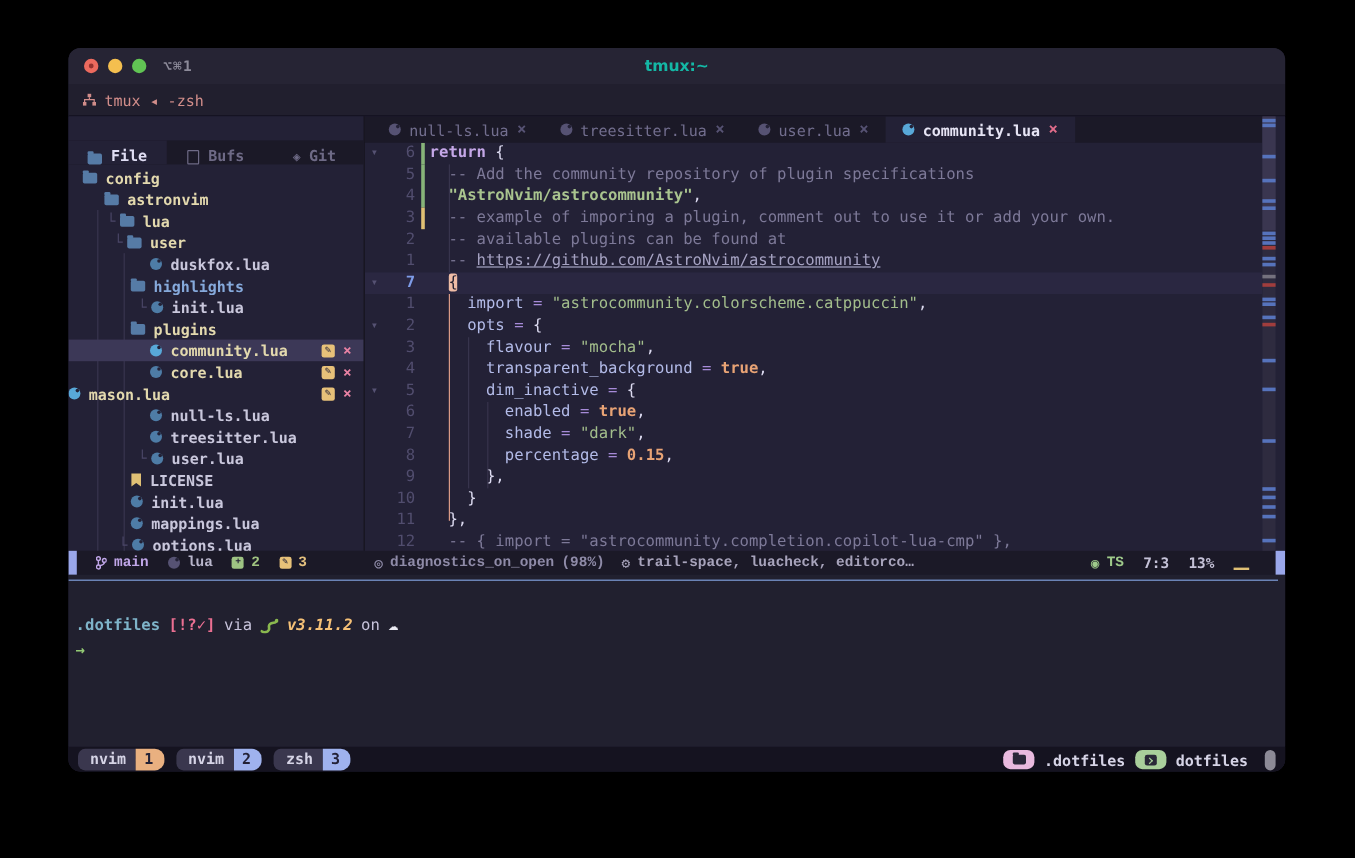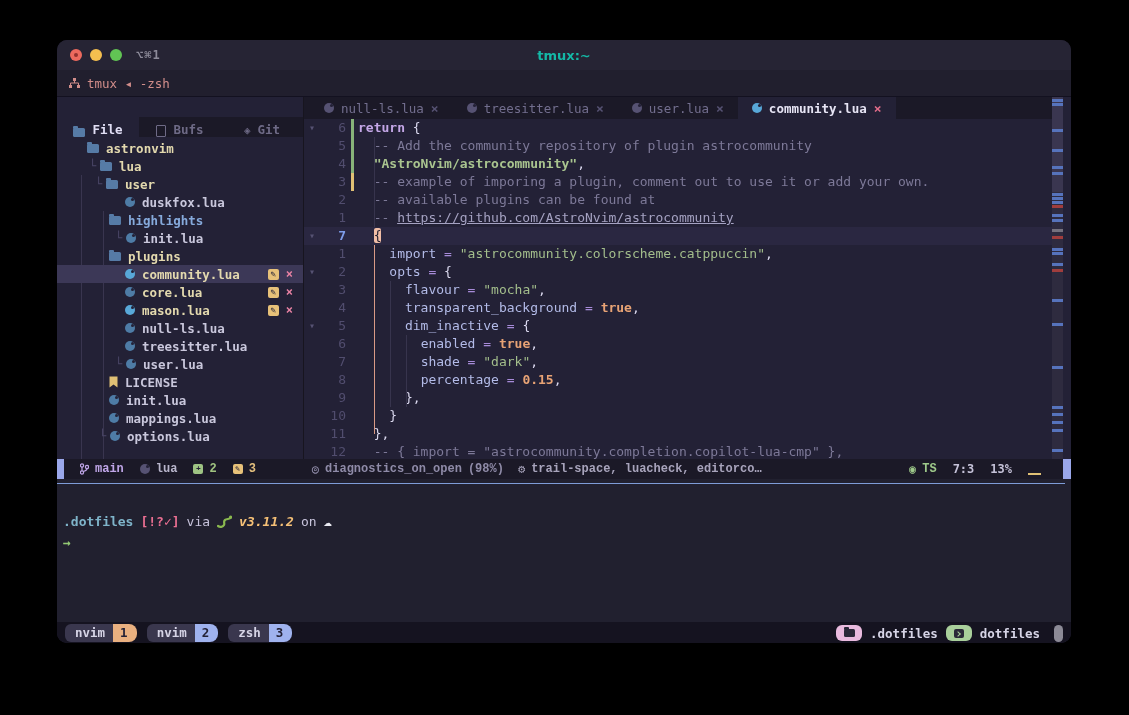--- a/index.html
+++ b/index.html
@@ -180,20 +180,24 @@
             <span>Bufs</span>
           </div>
           <div class="sb-tab">
             <span class="git-glyph">◈</span>
             <span>Git</span>
           </div>
         </div>
         <div class="tree">
           <div class="tguide" style="left:24px;top:38px;height:286px;"></div>
           <div class="tguide" style="left:46px;top:74px;height:250px;"></div>
+        <div class="trow" style="padding-left: 12px;">
+              <span class="folder-icon"></span>
+              <span class="tlabel lbl-dir">config</span>
+            </div>
             <div class="trow" style="padding-left: 30px;">
               <span class="folder-icon"></span>
               <span class="tlabel lbl-dir">astronvim</span>
             </div>
             <div class="trow" style="padding-left: 32px;">
               <span class="conn">└</span>
               <span class="folder-icon"></span>
               <span class="tlabel lbl-dir">lua</span>
             </div>
             <div class="trow" style="padding-left: 38px;">
@@ -227,21 +231,21 @@
               </span>
             </div>
             <div class="trow" style="padding-left: 68px;">
               <span class="lua-icon"></span>
               <span class="tlabel lbl-dir">core.lua</span>
               <span class="badges">
                 <span class="badge-pencil">✎</span>
                 <span class="badge-x">×</span>
               </span>
             </div>
-            <div class="trow" style="padding-left: 68px; text-align: right;">
+            <div class="trow" style=" text-align: right;">
               <span class="lua-icon bright"></span>
               <span class="tlabel lbl-dir">mason.lua</span>
               <span class="badges">
                 <span class="badge-pencil">✎</span>
                 <span class="badge-x">×</span>
               </span>
             </div>
             <div class="trow" style="padding-left: 68px;">
               <span class="lua-icon"></span>
               <span class="tlabel lbl-file">null-ls.lua</span>
@@ -299,21 +303,21 @@
               <span>community.lua</span>
               <span class="close">×</span>
             </div>
           </div>
         <div class="code">
           <div class="cguide gray" style="left:70px;top:18px;height:90px;"></div>
           <div class="cguide salmon" style="left:70px;top:126px;height:189px;"></div>
           <div class="cguide gray" style="left:86px;top:162px;height:126px;"></div>
           <div class="cguide gray" style="left:102px;top:216px;height:72px;"></div>
         <div class="cl"><span class="fold">▾</span><span class="lnum">6</span><span class="sign"><span class="sbar g"></span></span><span class="ltext"><span class="tok-kw">return</span><span class="tok-fg"> {</span></span></div>
-            <div class="cl"><span class="fold"></span><span class="lnum">5</span><span class="sign"><span class="sbar g"></span></span><span class="ltext"><span class="tok-com">  -- Add the community repository of plugin astrocommunity</span></span></div>
+            <div class="cl"><span class="fold"></span><span class="lnum">5</span><span class="sign"><span class="sbar g"></span></span><span class="ltext"><span class="tok-com">  -- Add the community repository of plugin specifications</span></span></div>
             <div class="cl"><span class="fold"></span><span class="lnum">4</span><span class="sign"><span class="sbar g"></span></span><span class="ltext"><span class="tok-fg">  </span><span class="tok-strb">"AstroNvim/astrocommunity"</span><span class="tok-fg">,</span></span></div>
             <div class="cl"><span class="fold"></span><span class="lnum">3</span><span class="sign"><span class="sbar y"></span></span><span class="ltext"><span class="tok-com">  -- example of imporing a plugin, comment out to use it or add your own.</span></span></div>
             <div class="cl"><span class="fold"></span><span class="lnum">2</span><span class="sign"></span><span class="ltext"><span class="tok-com">  -- available plugins can be found at</span></span></div>
             <div class="cl"><span class="fold"></span><span class="lnum">1</span><span class="sign"></span><span class="ltext"><span class="tok-com">  -- </span><span class="tok-url">https://github.com/AstroNvim/astrocommunity</span></span></div>
             <div class="cl cur"><span class="fold">▾</span><span class="lnum cur">7</span><span class="sign"></span><span class="ltext"><span class="tok-fg">  </span><span class="tok-cursor">{</span></span></div>
             <div class="cl"><span class="fold"></span><span class="lnum">1</span><span class="sign"></span><span class="ltext"><span class="tok-fg">    </span><span class="tok-id">import</span><span class="tok-op"> = </span><span class="tok-str">"astrocommunity.colorscheme.catppuccin"</span><span class="tok-fg">,</span></span></div>
             <div class="cl"><span class="fold">▾</span><span class="lnum">2</span><span class="sign"></span><span class="ltext"><span class="tok-fg">    </span><span class="tok-id">opts</span><span class="tok-op"> = </span><span class="tok-fg">{</span></span></div>
             <div class="cl"><span class="fold"></span><span class="lnum">3</span><span class="sign"></span><span class="ltext"><span class="tok-fg">      </span><span class="tok-id">flavour</span><span class="tok-op"> = </span><span class="tok-str">"mocha"</span><span class="tok-fg">,</span></span></div>
             <div class="cl"><span class="fold"></span><span class="lnum">4</span><span class="sign"></span><span class="ltext"><span class="tok-fg">      </span><span class="tok-id">transparent_background</span><span class="tok-op"> = </span><span class="tok-bool">true</span><span class="tok-fg">,</span></span></div>
             <div class="cl"><span class="fold">▾</span><span class="lnum">5</span><span class="sign"></span><span class="ltext"><span class="tok-fg">      </span><span class="tok-id">dim_inactive</span><span class="tok-op"> = </span><span class="tok-fg">{</span></span></div>

